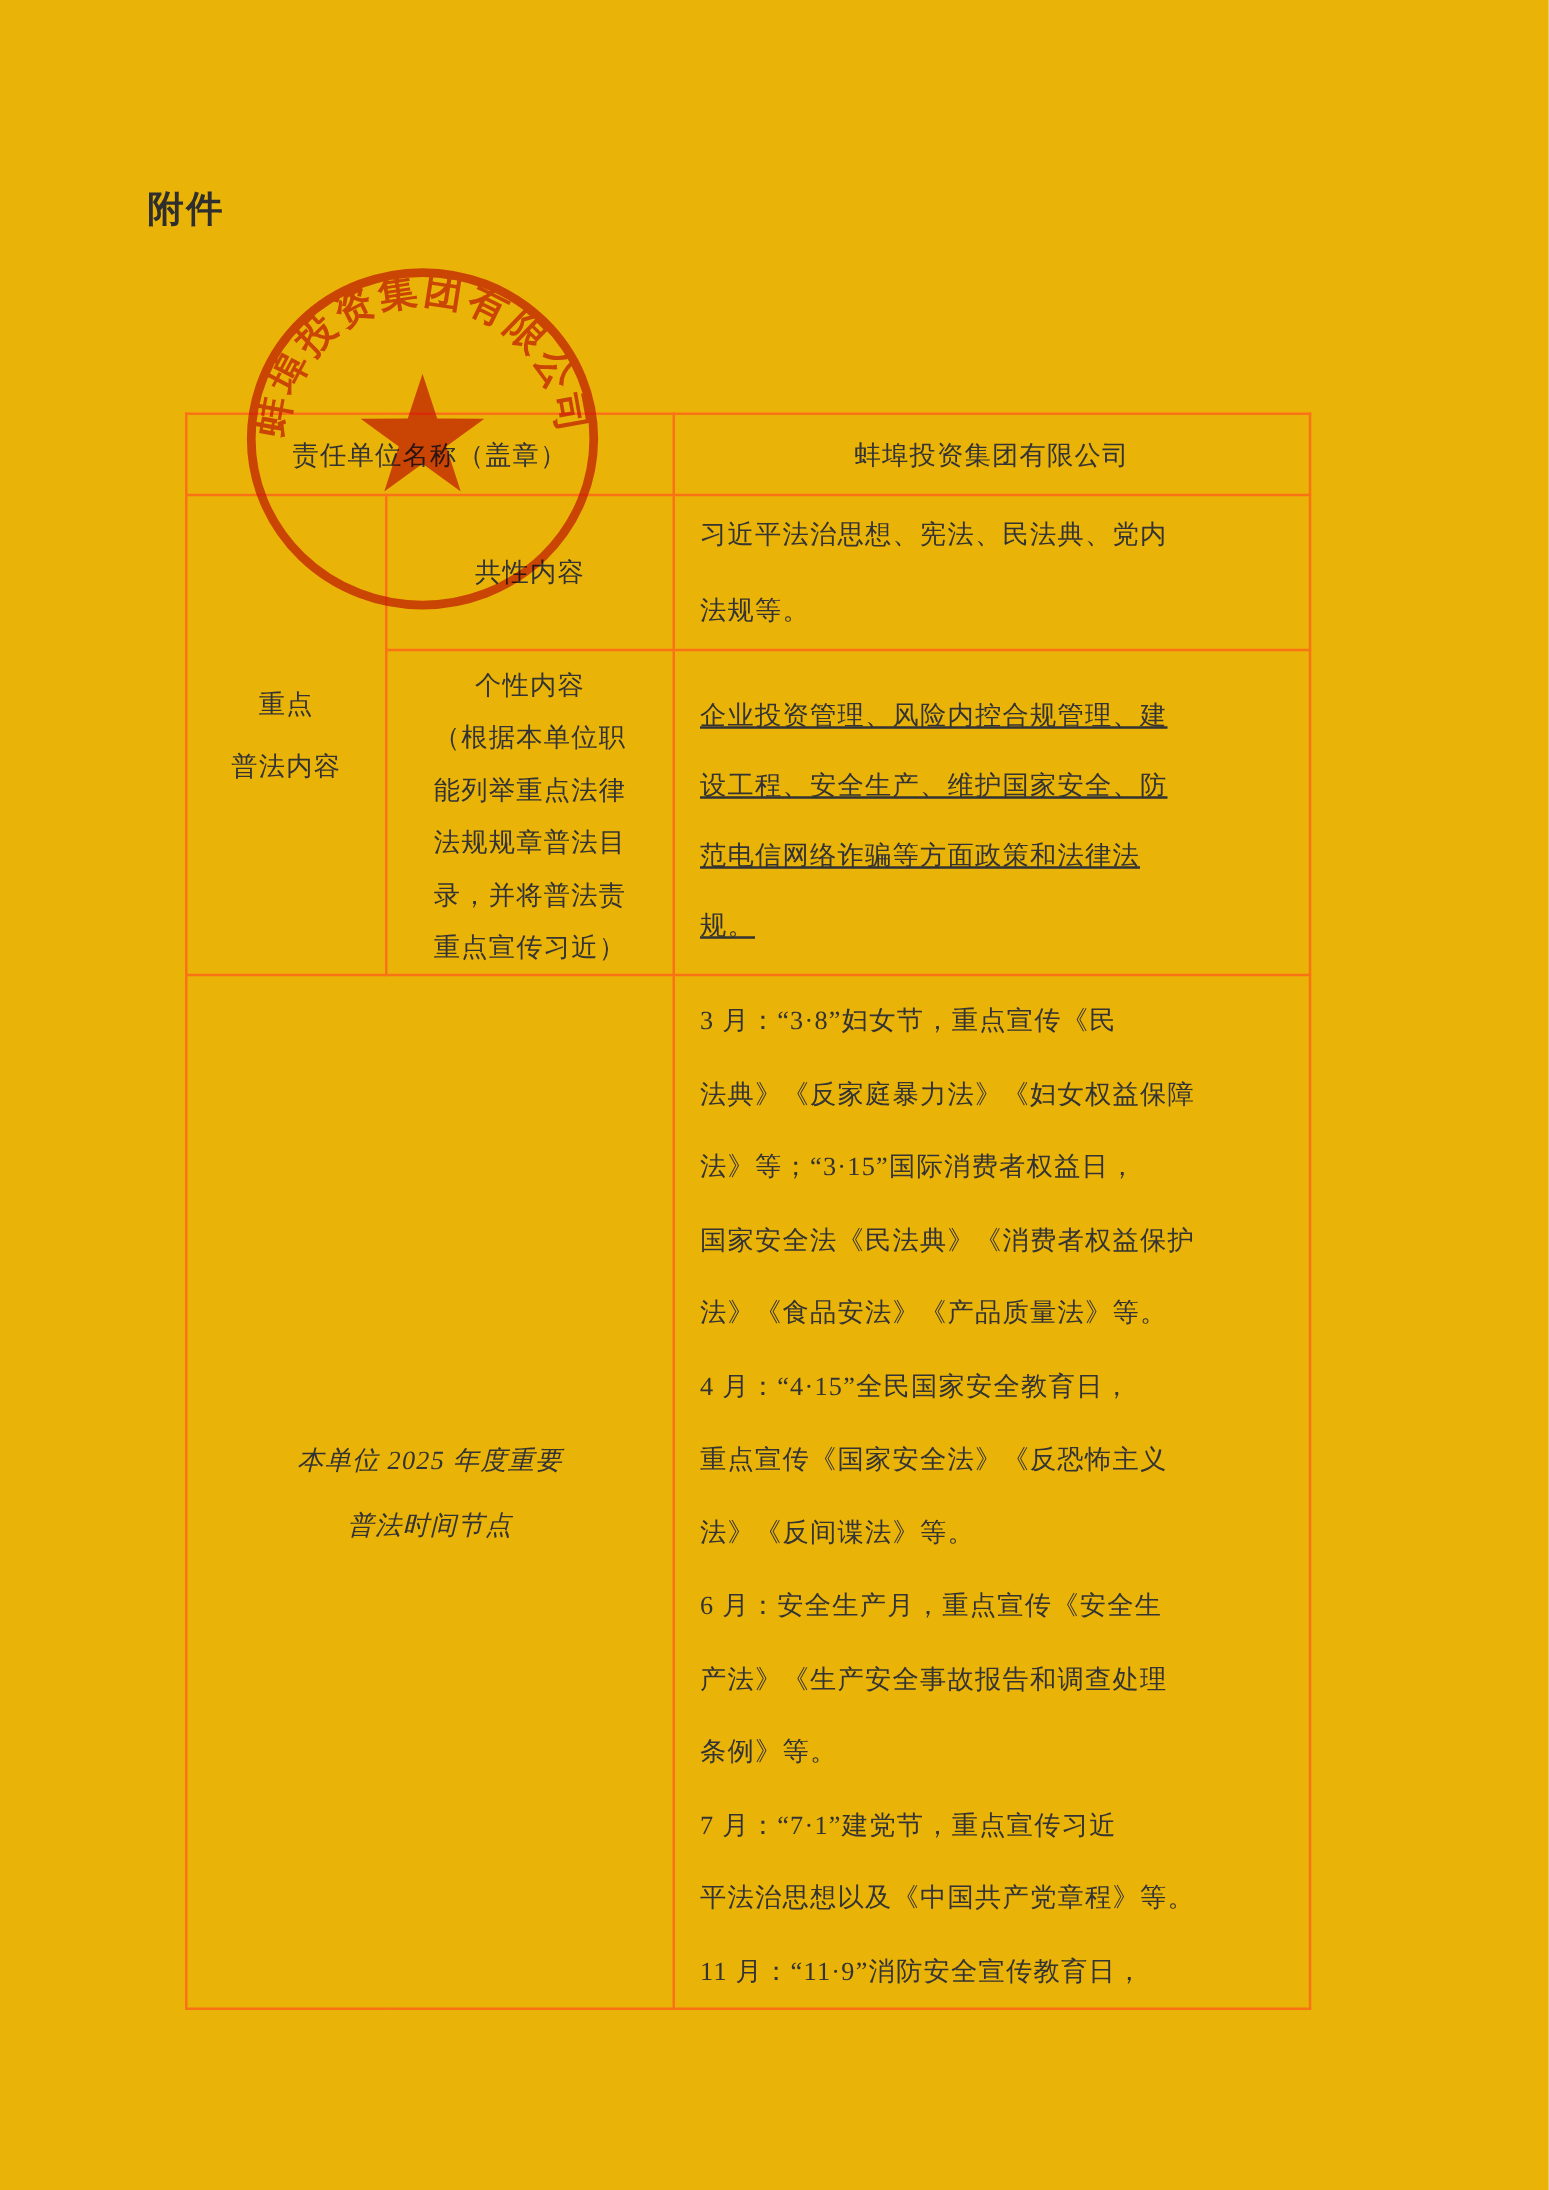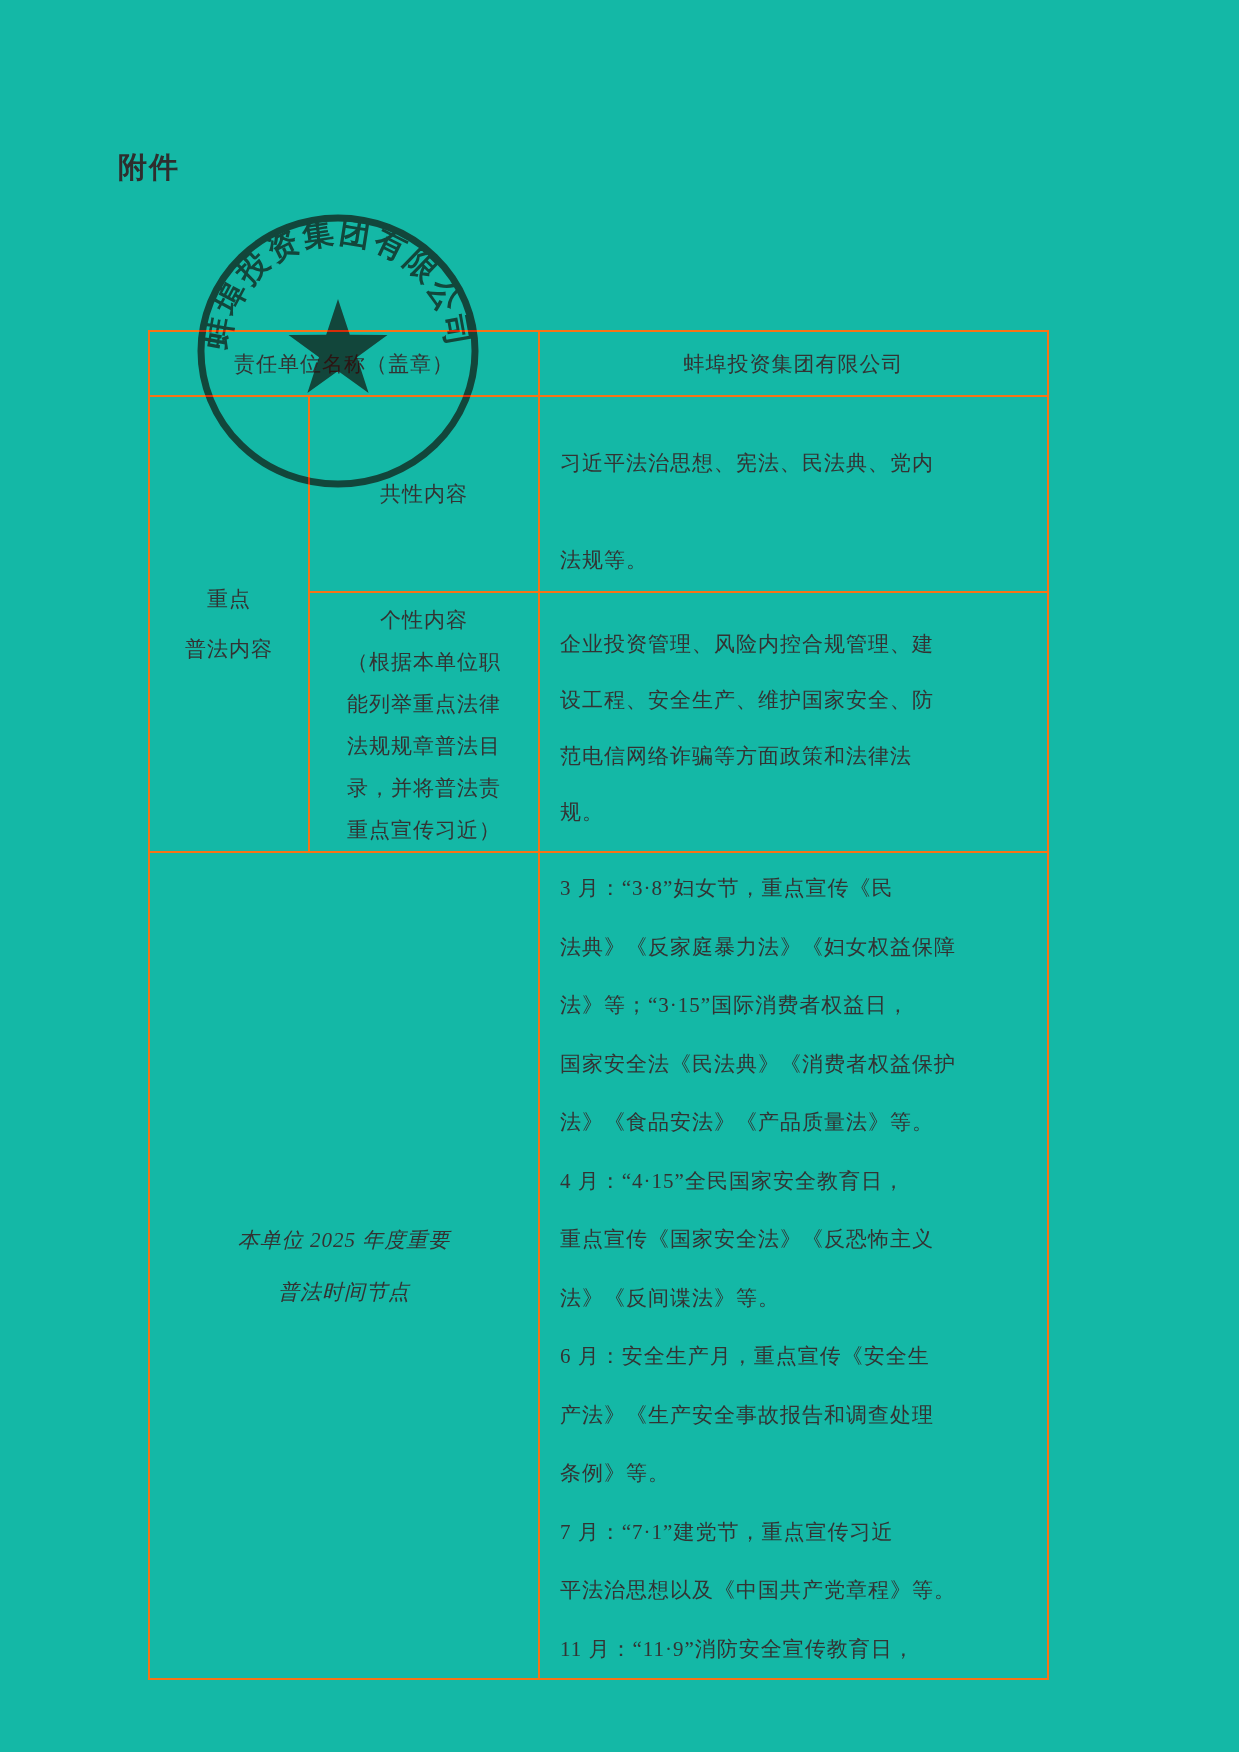--- a/index.html
+++ b/index.html
@@ -1,20 +1,20 @@
 <!DOCTYPE html>
 <html><head>
 <meta charset="utf-8">
 <style>
   html,body{margin:0;padding:0;background:#e8e8e8;}
   .page{
     position:relative;
     width:1239px;height:1752px;
     margin:0 auto;
-    background:#14b8a6;
+    background:#eab308;
     overflow:hidden;
     font-family:"Liberation Serif","DejaVu Serif",serif;
     color:#2e2e2e;
   }
   .attachment{
     position:absolute;left:118px;top:148px;
     font-size:29px;font-weight:bold;letter-spacing:2px;
   }
   .title{
     position:absolute;left:0;top:196px;width:1239px;
@@ -34,28 +34,28 @@
   }
   .c-a{width:160px;}
   .c-b{width:230px;}
   .c-c{width:509px;}
   .r1{height:65px;}
   .r2{height:123px;}
   .r3{height:252px;}
   .r4{height:820px;}
   td.center{text-align:center;}
   td.val-cell{vertical-align:top;}
-  .lines-62 .line{line-height:61px;margin-top:36px;}
+  .lines-62 .line{line-height:61px;}
   .lines-56 .line{line-height:56px;}
   .lines-42 .line{line-height:42px;}
   .lines-59 .line{line-height:58.5px;}
   .lines-50 .line{line-height:52px;font-style:italic;}
   .pad-left{padding-left:20px !important;padding-right:12px !important;}
   .pt-6{padding-top:6px !important;}
-  .pt-12{padding-top:12px !important;}
+  .pt-12{padding-top:12px !important;text-decoration:underline;}
   .group-label .line{line-height:50px;}
   td.center .line{text-align:center;}
   
   .stamp{
     position:absolute;left:188px;top:203px;
     width:300px;height:295px;
     mix-blend-mode:multiply;
     opacity:0.85;
     pointer-events:none;
   }

